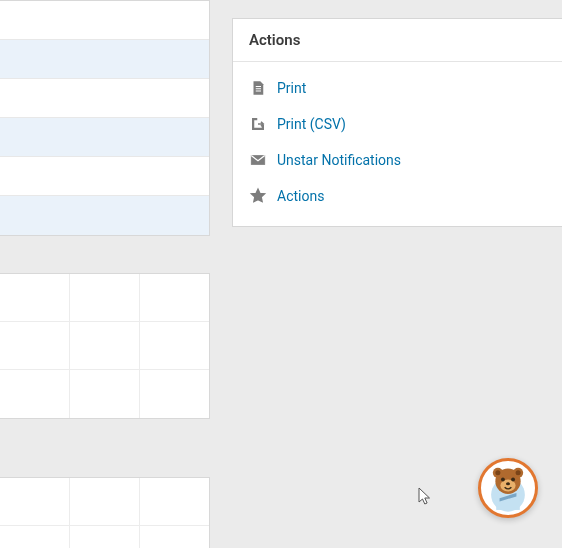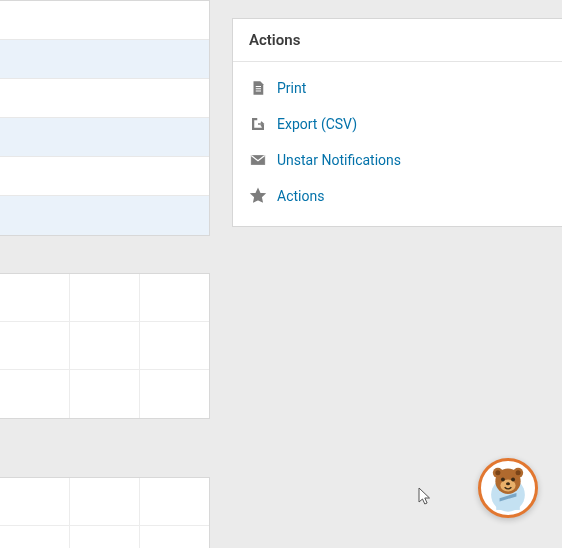--- a/index.html
+++ b/index.html
@@ -220,21 +220,21 @@
       <span class="action-label">Print</span>
     </div>
 
     <div class="action-row">
       <span class="action-icon">
         <svg viewBox="0 0 24 24" fill="none" stroke="currentColor" stroke-width="2.2">
           <path d="M4 4h7v3H7v10h10v-4h3v7H4z" fill="currentColor" stroke="none"></path>
           <path d="M12 12h7M16 9l3 3-3 3" stroke="currentColor" fill="none"></path>
         </svg>
       </span>
-      <span class="action-label">Export (CSV)</span>
+      <span class="action-label">Print (CSV)</span>
     </div>
 
     <div class="action-row">
       <span class="action-icon">
         <svg viewBox="0 0 24 24">
           <rect x="3" y="6" width="18" height="12" fill="currentColor"></rect>
           <path d="M3 6l9 7 9-7" stroke="#fff" stroke-width="1.6" fill="none"></path>
         </svg>
       </span>
       <span class="action-label">Unstar Notifications</span>

